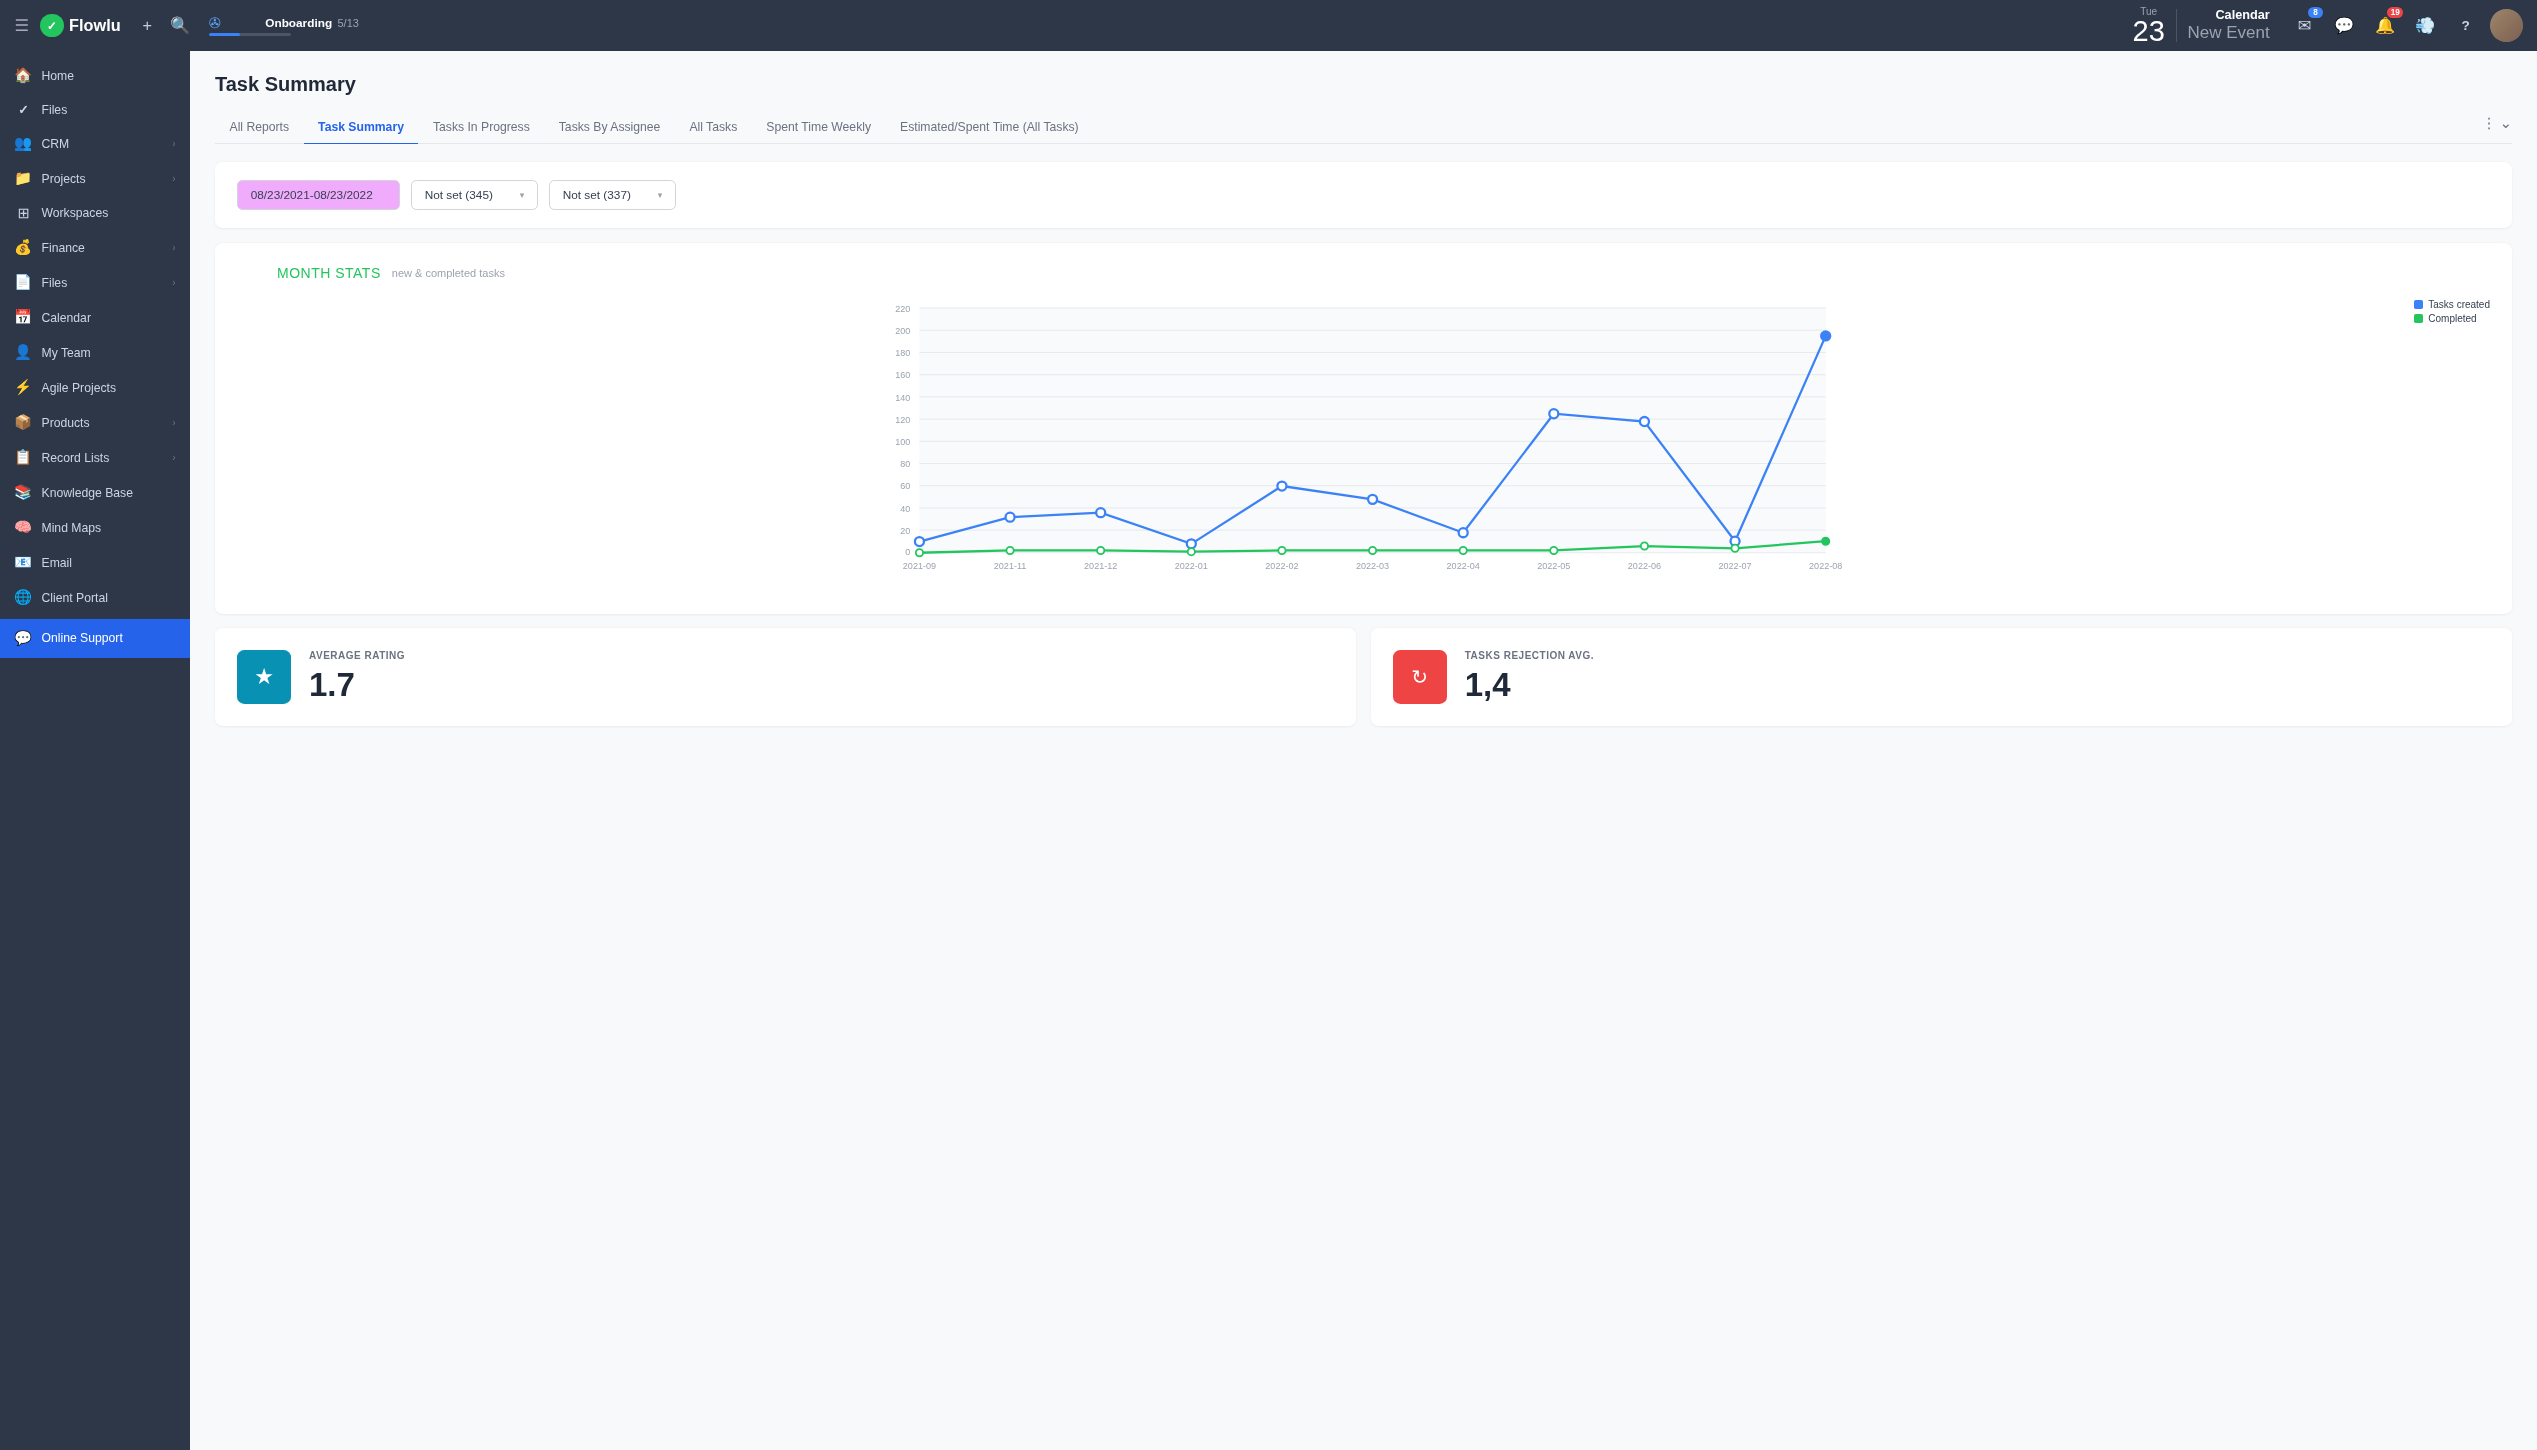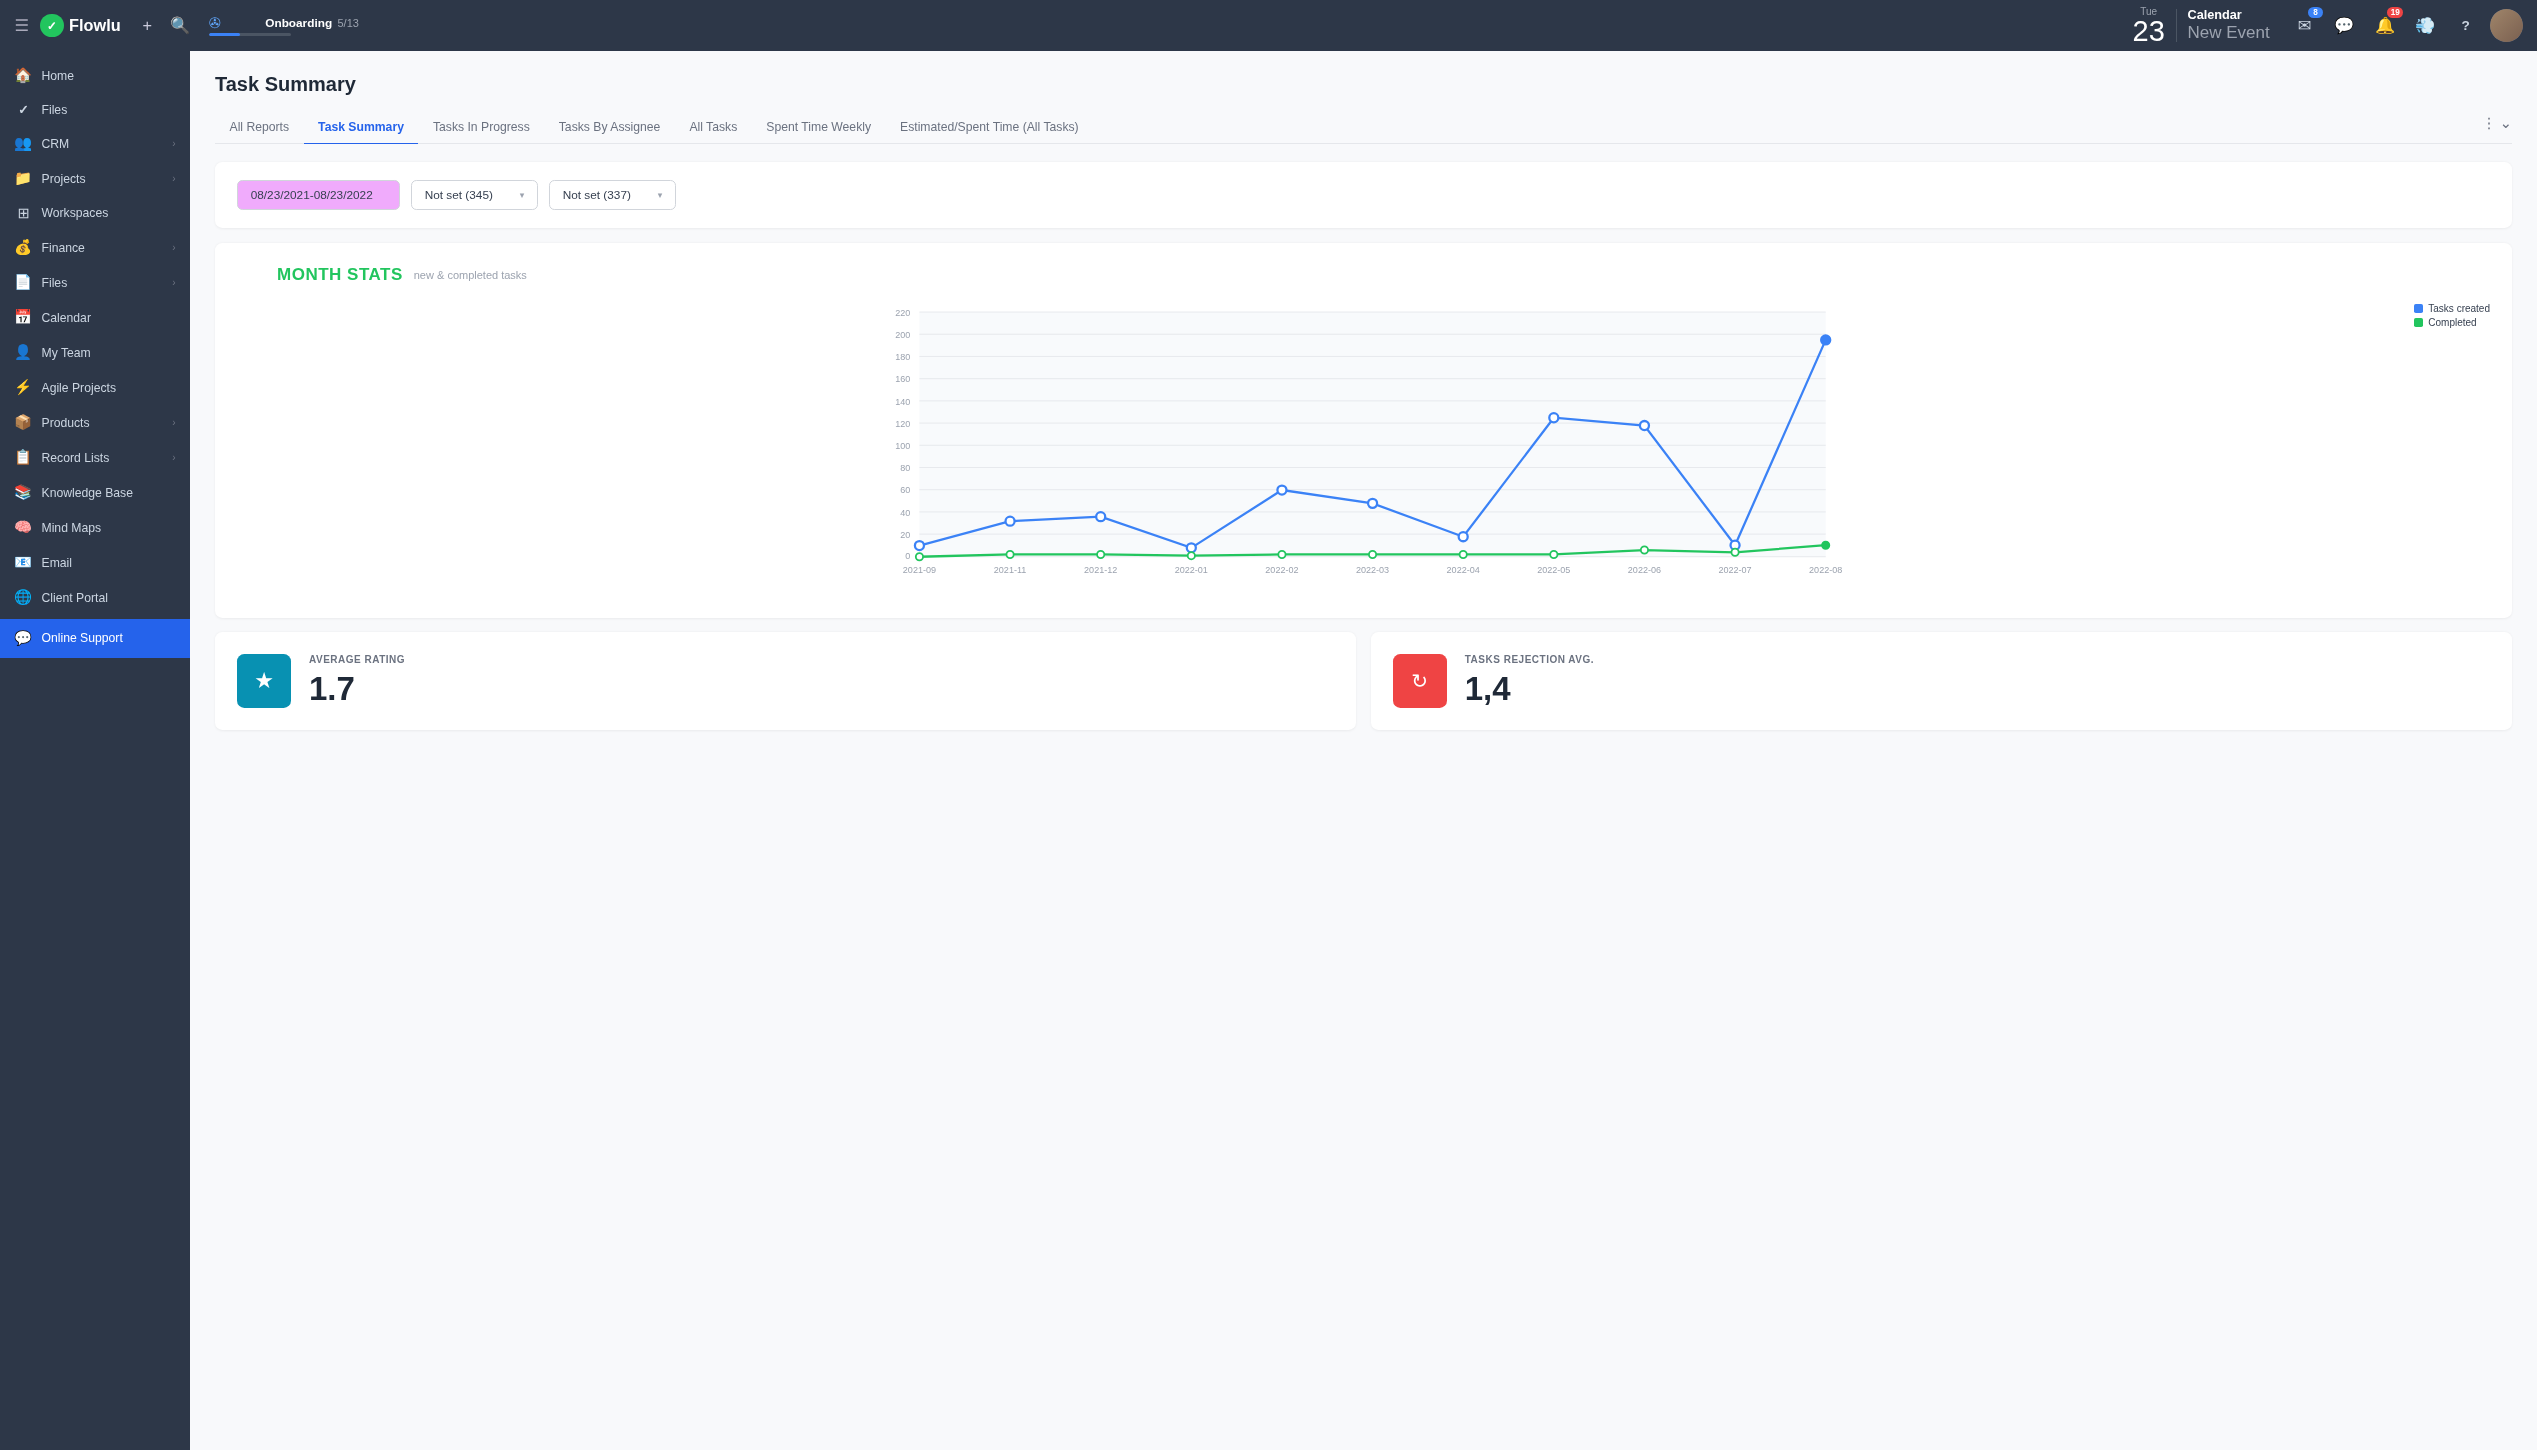--- a/index.html
+++ b/index.html
@@ -33,21 +33,21 @@
     .onboarding-icon { font-size: 14.5px; color: #60a5fa; }
     .onboarding-text { color: #fff; font-size: 11.8px; font-weight: 600; margin-left: 39px; }
     .onboarding-progress-bar {
       width: 82px; height: 3.6px; background: #4b5563; border-radius: 1.8px; overflow: hidden;
     }
     .onboarding-progress-fill {
       height: 100%; background: #3b82f6; border-radius: 1.8px;
     }
     .topnav-spacer { flex: 1; }
     .topnav-date {
-      display: flex; align-items: center; gap: 7.3px; color: #fff;
+      display: flex; align-items: center; gap: 7.3px; color: #fff; text-align: right;
     }
     .date-day-label { font-size: 10px; color: #9ca3af; }
     .date-day-num { font-size: 29px; font-weight: 400; line-height: 1; }
     .date-divider { width: 0.9px; height: 33px; background: #4b5563; margin: 0 3.6px; }
     .calendar-section { display: flex; flex-direction: column; gap: 1.8px; }
     .calendar-title { font-size: 12.7px; font-weight: 600; color: #fff; }
     .calendar-sub { font-size: 17px; color: #9ca3af; }
     .topnav-icons { display: flex; align-items: center; gap: 7.3px; margin-left: 7.3px; }
     .topnav-icon-btn {
       position: relative; width: 33px; height: 33px; border-radius: 50%; display: flex; align-items: center; justify-content: center;
@@ -126,21 +126,21 @@
     .filter-select .dropdown-arrow { font-size: 9px; color: #9ca3af; margin-left: auto; }
 
     
     .chart-card {
       background: #fff; border-radius: 7.3px; padding: 22px; margin-bottom: 14.5px;
       box-shadow: 0 0.9px 2.7px rgba(0,0,0,0.06);
     }
     .chart-header {
       display: flex; align-items: center; gap: 11px; margin-bottom: 18px;
     }
-    .chart-title { font-size: 17px; font-weight: 700; color: #22c55e; letter-spacing: 0.5px; text-transform: uppercase; padding-left: 40px; }
+    .chart-title { font-size: 14px; font-weight: 400; color: #22c55e; letter-spacing: 0.5px; text-transform: uppercase; padding-left: 40px; }
     .chart-subtitle { font-size: 11px; color: #9ca3af; }
 
     
     .chart-container { position: relative; width: 100%; }
     .chart-legend {
       position: absolute; top: 0; right: 0; display: flex; flex-direction: column; gap: 3.6px;
     }
     .legend-item { display: flex; align-items: center; gap: 5.4px; font-size: 10px; color: #374151; }
     .legend-dot { width: 9px; height: 9px; border-radius: 1.8px; }
 

